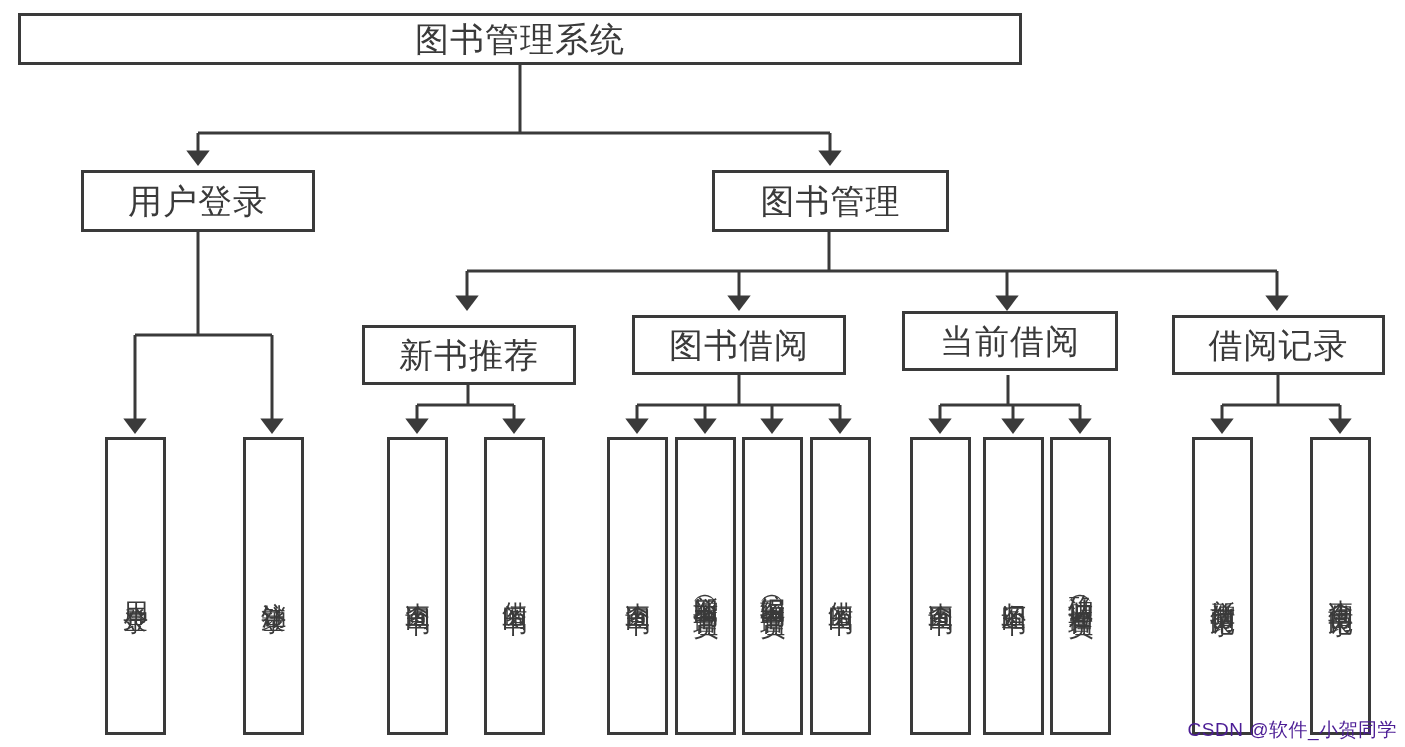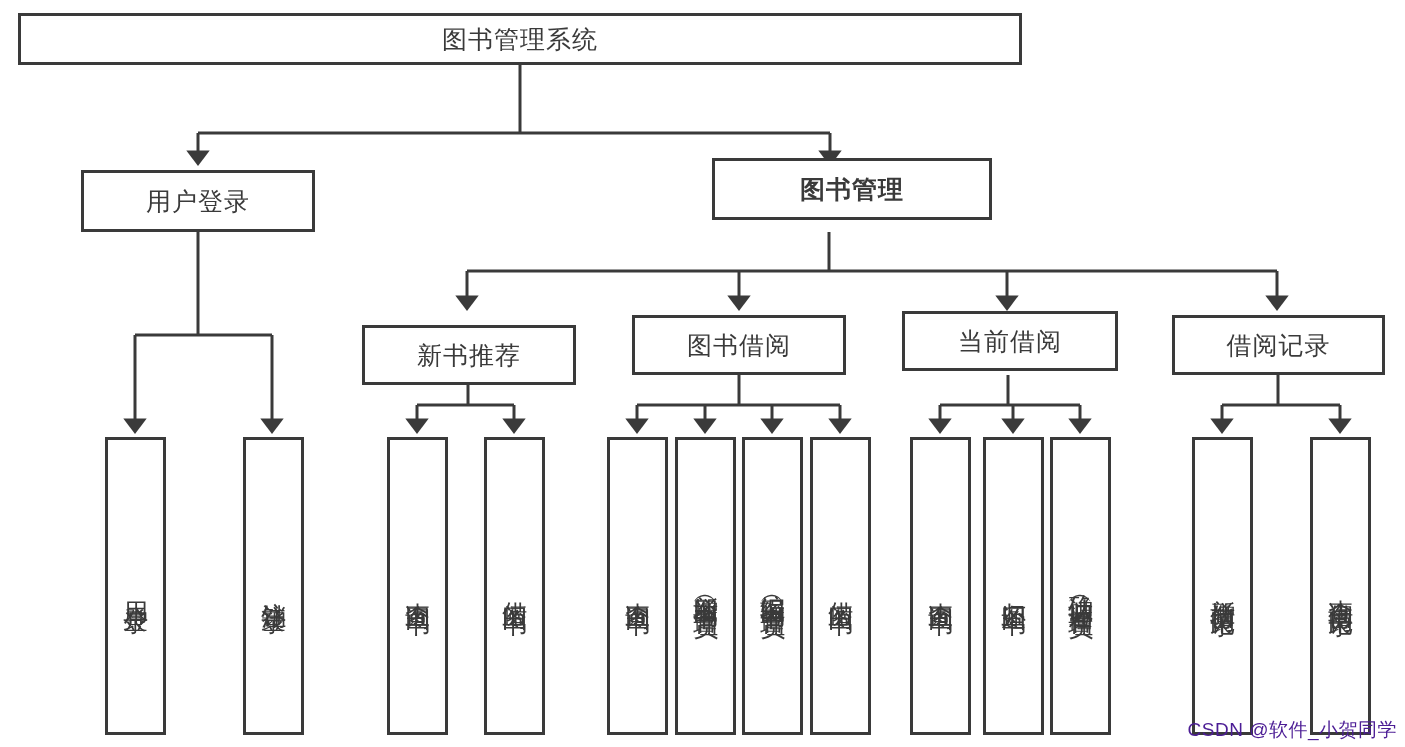--- a/index.html
+++ b/index.html
@@ -31,21 +31,21 @@
     box-sizing: border-box;
     background: #ffffff;
     border: 3px solid #3a3a3a;
     display: flex;
     align-items: center;
     justify-content: center;
     z-index: 2;
   }
   .node-label {
     color: #3a3a3a;
-    font-size: 25px;
+    font-size: 34px;
     line-height: 1.12;
     letter-spacing: 1px;
     white-space: nowrap;
   }
   
   .node-box.vertical {
     align-items: center;
     justify-content: center;
     padding-top: 4px;
   }
@@ -141,21 +141,21 @@
     </g>
   </svg>
 
   <div class="node-box" style="left:18px; top:13px; width:1004px; height:52px;">
     <span class="node-label">图书管理系统</span>
   </div>
 
   <div class="node-box" style="left:81px; top:170px; width:234px; height:62px;">
     <span class="node-label">用户登录</span>
   </div>
-  <div class="node-box" style="left:712px; top:158px; width:280px; height:62px;font-weight:bold;">
+  <div class="node-box" style="left:712px; top:170px; width:237px; height:62px;">
     <span class="node-label">图书管理</span>
   </div>
 
   <div class="node-box" style="left:362px; top:325px; width:214px; height:60px;">
     <span class="node-label">新书推荐</span>
   </div>
   <div class="node-box" style="left:632px; top:315px; width:214px; height:60px;">
     <span class="node-label">图书借阅</span>
   </div>
   <div class="node-box" style="left:902px; top:311px; width:216px; height:60px;">

